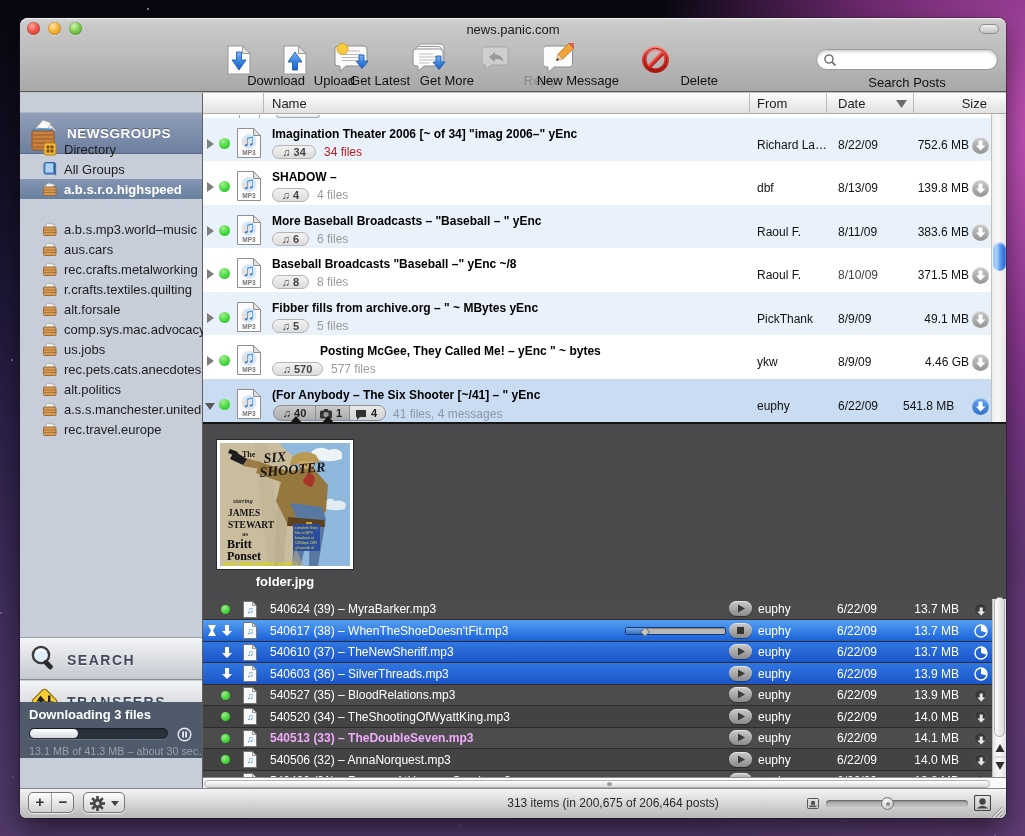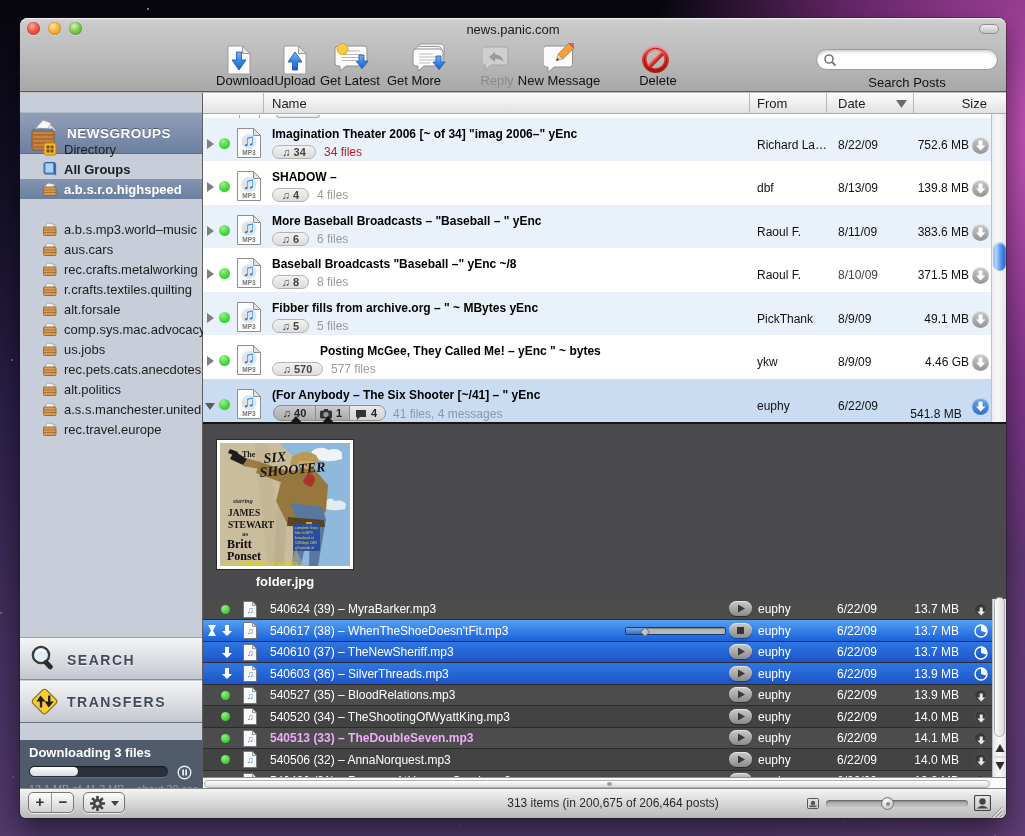--- a/index.html
+++ b/index.html
@@ -12,21 +12,21 @@
   }
   .abs { position:absolute; }
   #win { position:absolute; left:20px; top:18px; width:986px; height:800px;
     border-radius:8px 8px 6px 6px; box-shadow:0 12px 30px rgba(0,0,0,0.55), 0 0 0 1px rgba(30,30,30,0.4);
     background:#bfbfbf; }
   #toolbar { position:absolute; left:0; top:0; width:986px; height:74px;
     border-radius:8px 8px 0 0;
     background:linear-gradient(#d6d6d6 0%, #c9c9c9 8%, #bcbcbc 50%, #a8a8a8 100%);
     border-bottom:1px solid #585858; box-shadow:inset 0 1px 0 rgba(255,255,255,0.6);}
   .tl { position:absolute; top:4px; width:13px; height:13px; border-radius:50%; }
-  .tool-label { position:absolute; top:55px; font-size:13px; color:#111; width:120px; text-align:center; }
+  .tool-label { position:absolute; top:55px; font-size:13px; color:#111; width:120px; text-align:right; }
   #title { position:absolute; top:4px; left:0; width:986px; text-align:center; font-size:13px; color:#1a1a1a; }
   .sep-v { position:absolute; top:0; width:1px; background:#b9b9b9; }
 </style>
 </head>
 <body>
 <svg class="abs" style="left:0;top:0" width="1025" height="836">
     <circle cx="228" cy="25" r="0.8" fill="#fff" opacity="0.41"></circle>
     <circle cx="285" cy="754" r="0.5" fill="#fff" opacity="0.69"></circle>
     <circle cx="178" cy="604" r="1.0" fill="#fff" opacity="0.27"></circle>
     <circle cx="191" cy="223" r="0.6" fill="#fff" opacity="0.58"></circle>
@@ -293,21 +293,21 @@
           </g>
         </svg>
         <div class="abs" style="left:44px; top:2.5px; font-size:13px; color:#1c1c1c; font-weight:normal; white-space:nowrap;">Directory</div>
       </div>
 <div class="abs" style="left:0; top:66px; width:182px; height:20px; ">
         <svg class="abs" style="left:22px;top:1px" width="16" height="16">
           <path d="M3 2.5 h9.5 v11.5 h-9.5 l-1 -1 V3.5 z" fill="#4f8fd6" stroke="#2a5a96" stroke-width="0.9"></path>
           <path d="M12.5 2.5 l1.2 1.2 v11.5 l-1.2 -1.2 z" fill="#2f6cb0" stroke="#2a5a96" stroke-width="0.6"></path>
           <path d="M3.5 3.5 h7.5 v9 h-7.5 z" fill="#aed0f0"></path>
         </svg>
-        <div class="abs" style="left:44px; top:2.5px; font-size:13px; color:#1c1c1c; font-weight:bold; white-space:nowrap;">All Groups</div>
+        <div class="abs" style="left:44px; top:2.5px; font-size:13px; color:#1c1c1c; font-weight:normal; white-space:nowrap;">All Groups</div>
       </div>
 <div class="abs" style="left:0; top:86px; width:182px; height:20px; background:linear-gradient(#8495b2 0%, #69809f 100%);">
         <svg class="abs" style="left:22px;top:2px" width="16" height="16">
           <path d="M2 6 l4 -4 7 1.5 -2.5 3.5 z" fill="#f0f0f0" stroke="#999" stroke-width="0.7"></path>
           <rect x="1.5" y="6" width="12.5" height="8.5" rx="1" fill="#d89a55" stroke="#96662e" stroke-width="0.9"></rect>
           <line x1="2" y1="9" x2="14" y2="9" stroke="#96662e" stroke-width="0.7"></line>
           <line x1="2" y1="11.5" x2="14" y2="11.5" stroke="#96662e" stroke-width="0.7"></line>
         </svg>
         <div class="abs" style="left:44px; top:2.5px; font-size:13px; color:#fff; font-weight:bold; white-space:nowrap;">a.b.s.r.o.highspeed</div>
       </div>
@@ -420,21 +420,21 @@
     <div class="abs" style="left:47px; top:14px; font-size:14px; font-weight:bold; color:#414b5c; letter-spacing:1.5px; text-shadow:0 1px 0 rgba(255,255,255,0.6);">SEARCH</div>
   </div>
   <div class="abs" style="left:0; top:588px; width:182px; height:42px; background:linear-gradient(#f4f5f7 0%, #dfe1e5 45%, #c3c7cf 100%); border-bottom:1px solid #6f747c;">
     <svg class="abs" style="left:9px; top:5px;" width="32" height="32">
       <rect x="6" y="6" width="19" height="19" rx="3" fill="#f5ce33" stroke="#8a6d10" stroke-width="1.2" transform="rotate(45 15.5 15.5)"></rect>
       <path d="M11.5 14 h3.4 v6 h2.4 v-6 h3.4 L15.6 8 z" fill="#222" transform="translate(-4.1,1.5)"></path>
       <path d="M11.5 17 h3.4 v-6 h2.4 v6 h3.4 L15.6 23 z" fill="#222" transform="translate(4.1,-1.5)"></path>
     </svg>
     <div class="abs" style="left:47px; top:13px; font-size:14px; font-weight:bold; color:#414b5c; letter-spacing:1.5px; text-shadow:0 1px 0 rgba(255,255,255,0.6);">TRANSFERS</div>
   </div>
-  <div class="abs" style="left:0; top:647px; width:182px; height:74px; background:#4f5a6a;">
+  <div class="abs" style="left:0; top:609px; width:182px; height:56px; background:#4f5a6a;">
     <div class="abs" style="left:9px; top:5px; font-size:13px; font-weight:bold; color:#fff;">Downloading 3 files</div>
     <div class="abs" style="left:9px; top:26px; width:139px; height:11px; border-radius:6px; background:#2a313d; box-shadow:inset 0 1px 2px rgba(0,0,0,0.6), 0 1px 0 rgba(255,255,255,0.15);">
       <div class="abs" style="left:1px; top:1px; width:48px; height:9px; border-radius:5px; background:linear-gradient(#ffffff,#d8dade);"></div>
     </div>
     <svg class="abs" style="left:157px; top:25px;" width="15" height="15">
       <circle cx="7.5" cy="7.5" r="6.3" fill="none" stroke="#e8ebef" stroke-width="1.4"></circle>
       <rect x="5.2" y="4.5" width="1.8" height="6" fill="#e8ebef"></rect>
           <rect x="8.2" y="4.5" width="1.8" height="6" fill="#e8ebef"></rect>
     </svg>
     <div class="abs" style="left:9px; top:43px; font-size:10.8px; color:#99a1ad; white-space:nowrap;">13.1 MB of 41.3 MB – about 30 sec…</div>
@@ -623,21 +623,21 @@
   <div class="abs" style="left:76px;top:0;width:37px;height:16px;background:linear-gradient(#e8e8e8,#cfcfcf);font-size:11px;font-weight:bold;color:#222;">
             <svg width="12" height="11" style="position:absolute;left:5px;top:3px">
               <path d="M1 1 h10 v7 h-6 l-3 3 v-3 h-1 z" fill="#333"></path>
             </svg>
             <span style="position:absolute;left:21px;top:1px;">4</span>
           </div>
 </div>
 <div class="abs" style="left:190px;top:28px;font-size:12px;color:#8a97a8;">41 files, 4 messages</div>
 <div class="abs" style="left:554px;top:20px;font-size:12px;color:#111;">euphy</div>
 <div class="abs" style="left:635px;top:20px;font-size:12px;color:#111;">6/22/09</div>
-<div class="abs" style="left:660px;top:28px;width:106px;text-align:center;font-size:12px;color:#111;padding-left:40px;">541.8 MB</div>
+<div class="abs" style="left:660px;top:20px;width:106px;text-align:left;font-size:12px;color:#111;padding-left:40px;">541.8 MB</div>
 <div class="abs" style="left:769px;top:19px;width:17px;height:17px;border-radius:50%;background:linear-gradient(#6aa6e8,#2d6fc8);box-shadow:inset 0 1px 1px rgba(255,255,255,.5);"><svg width="17" height="17">
             <path d="M6.5 3.5 h4 v5 h3 L8.5 13.5 L4 8.5 h2.5 z" fill="#fff"></path>
           </svg></div>
 </div>
 <div class="abs" style="left:0;top:329px;width:803px;height:176.5px;background:#4a4a4c;border-top:2px solid #161616;">
 <svg class="abs" style="left:84px;top:-8px" width="50" height="8">
           <path d="M2 8 L9 0 L16 8 z" fill="#161616"></path>
           <path d="M34 8 L41 0 L48 8 z" fill="#161616"></path>
         </svg>
 <div class="abs" style="left:14px;top:16px;width:136px;height:129px;background:#fff;box-shadow:0 0 0 1px #2a2a2a;">

